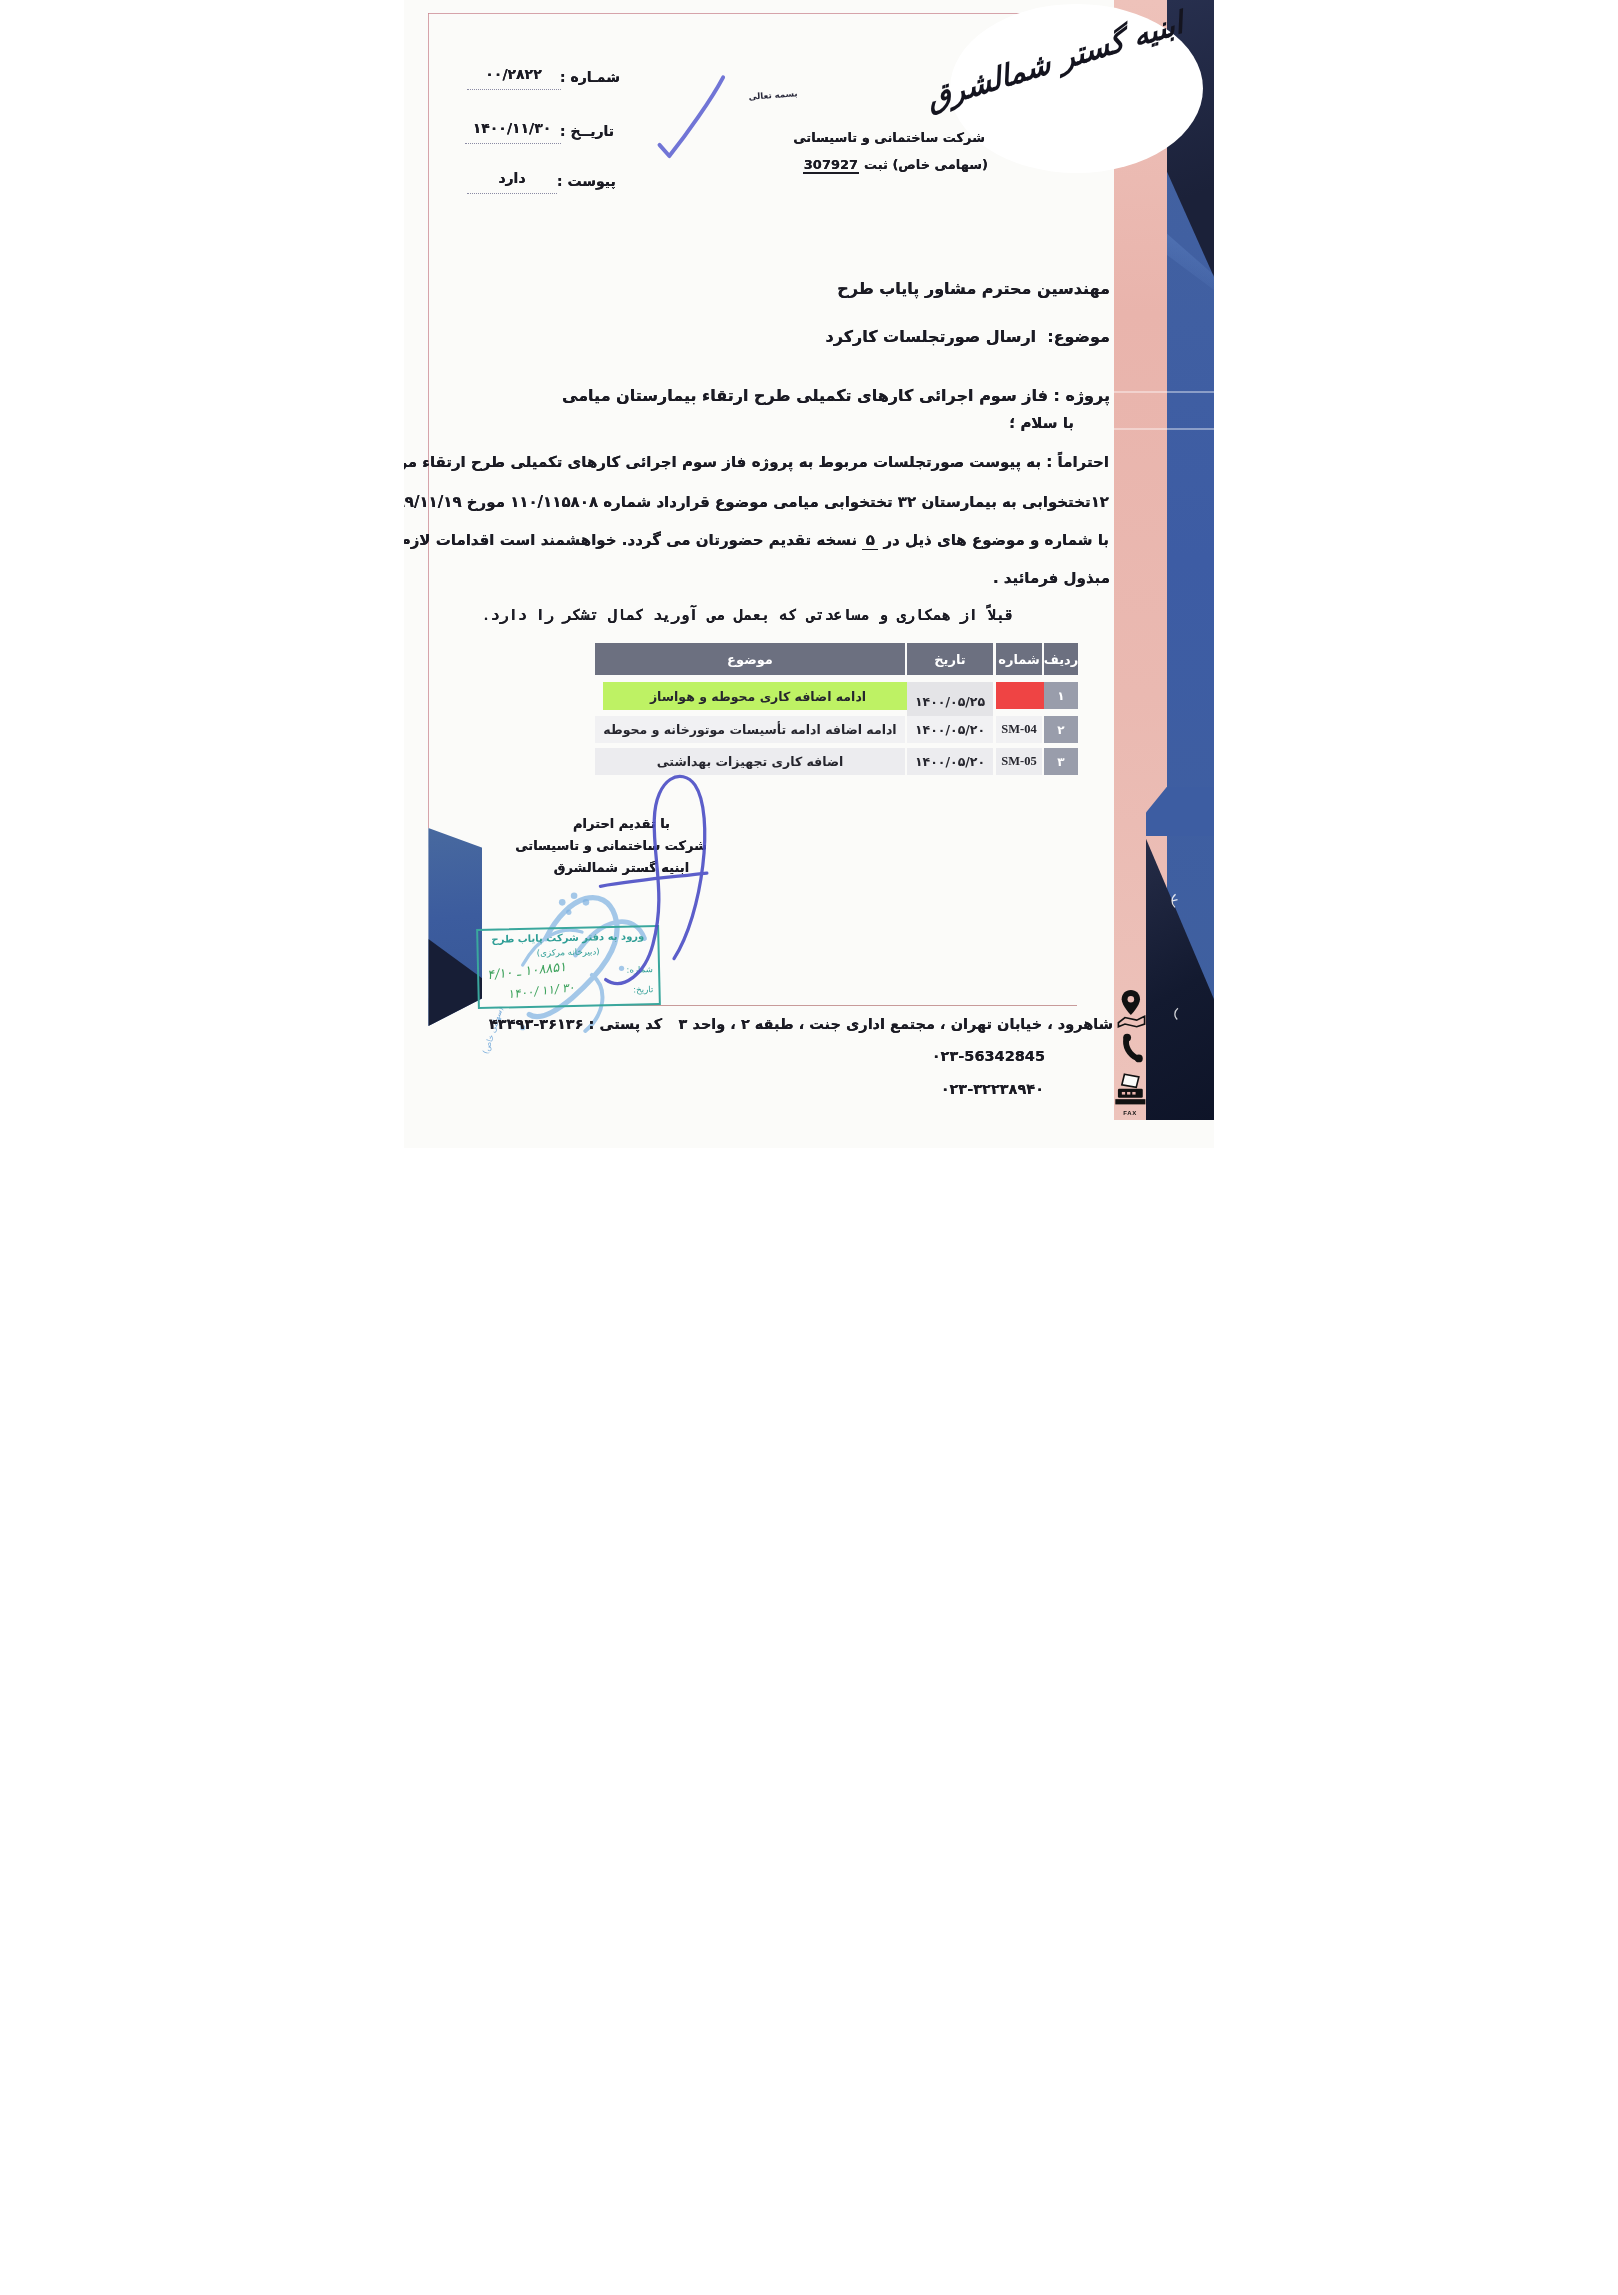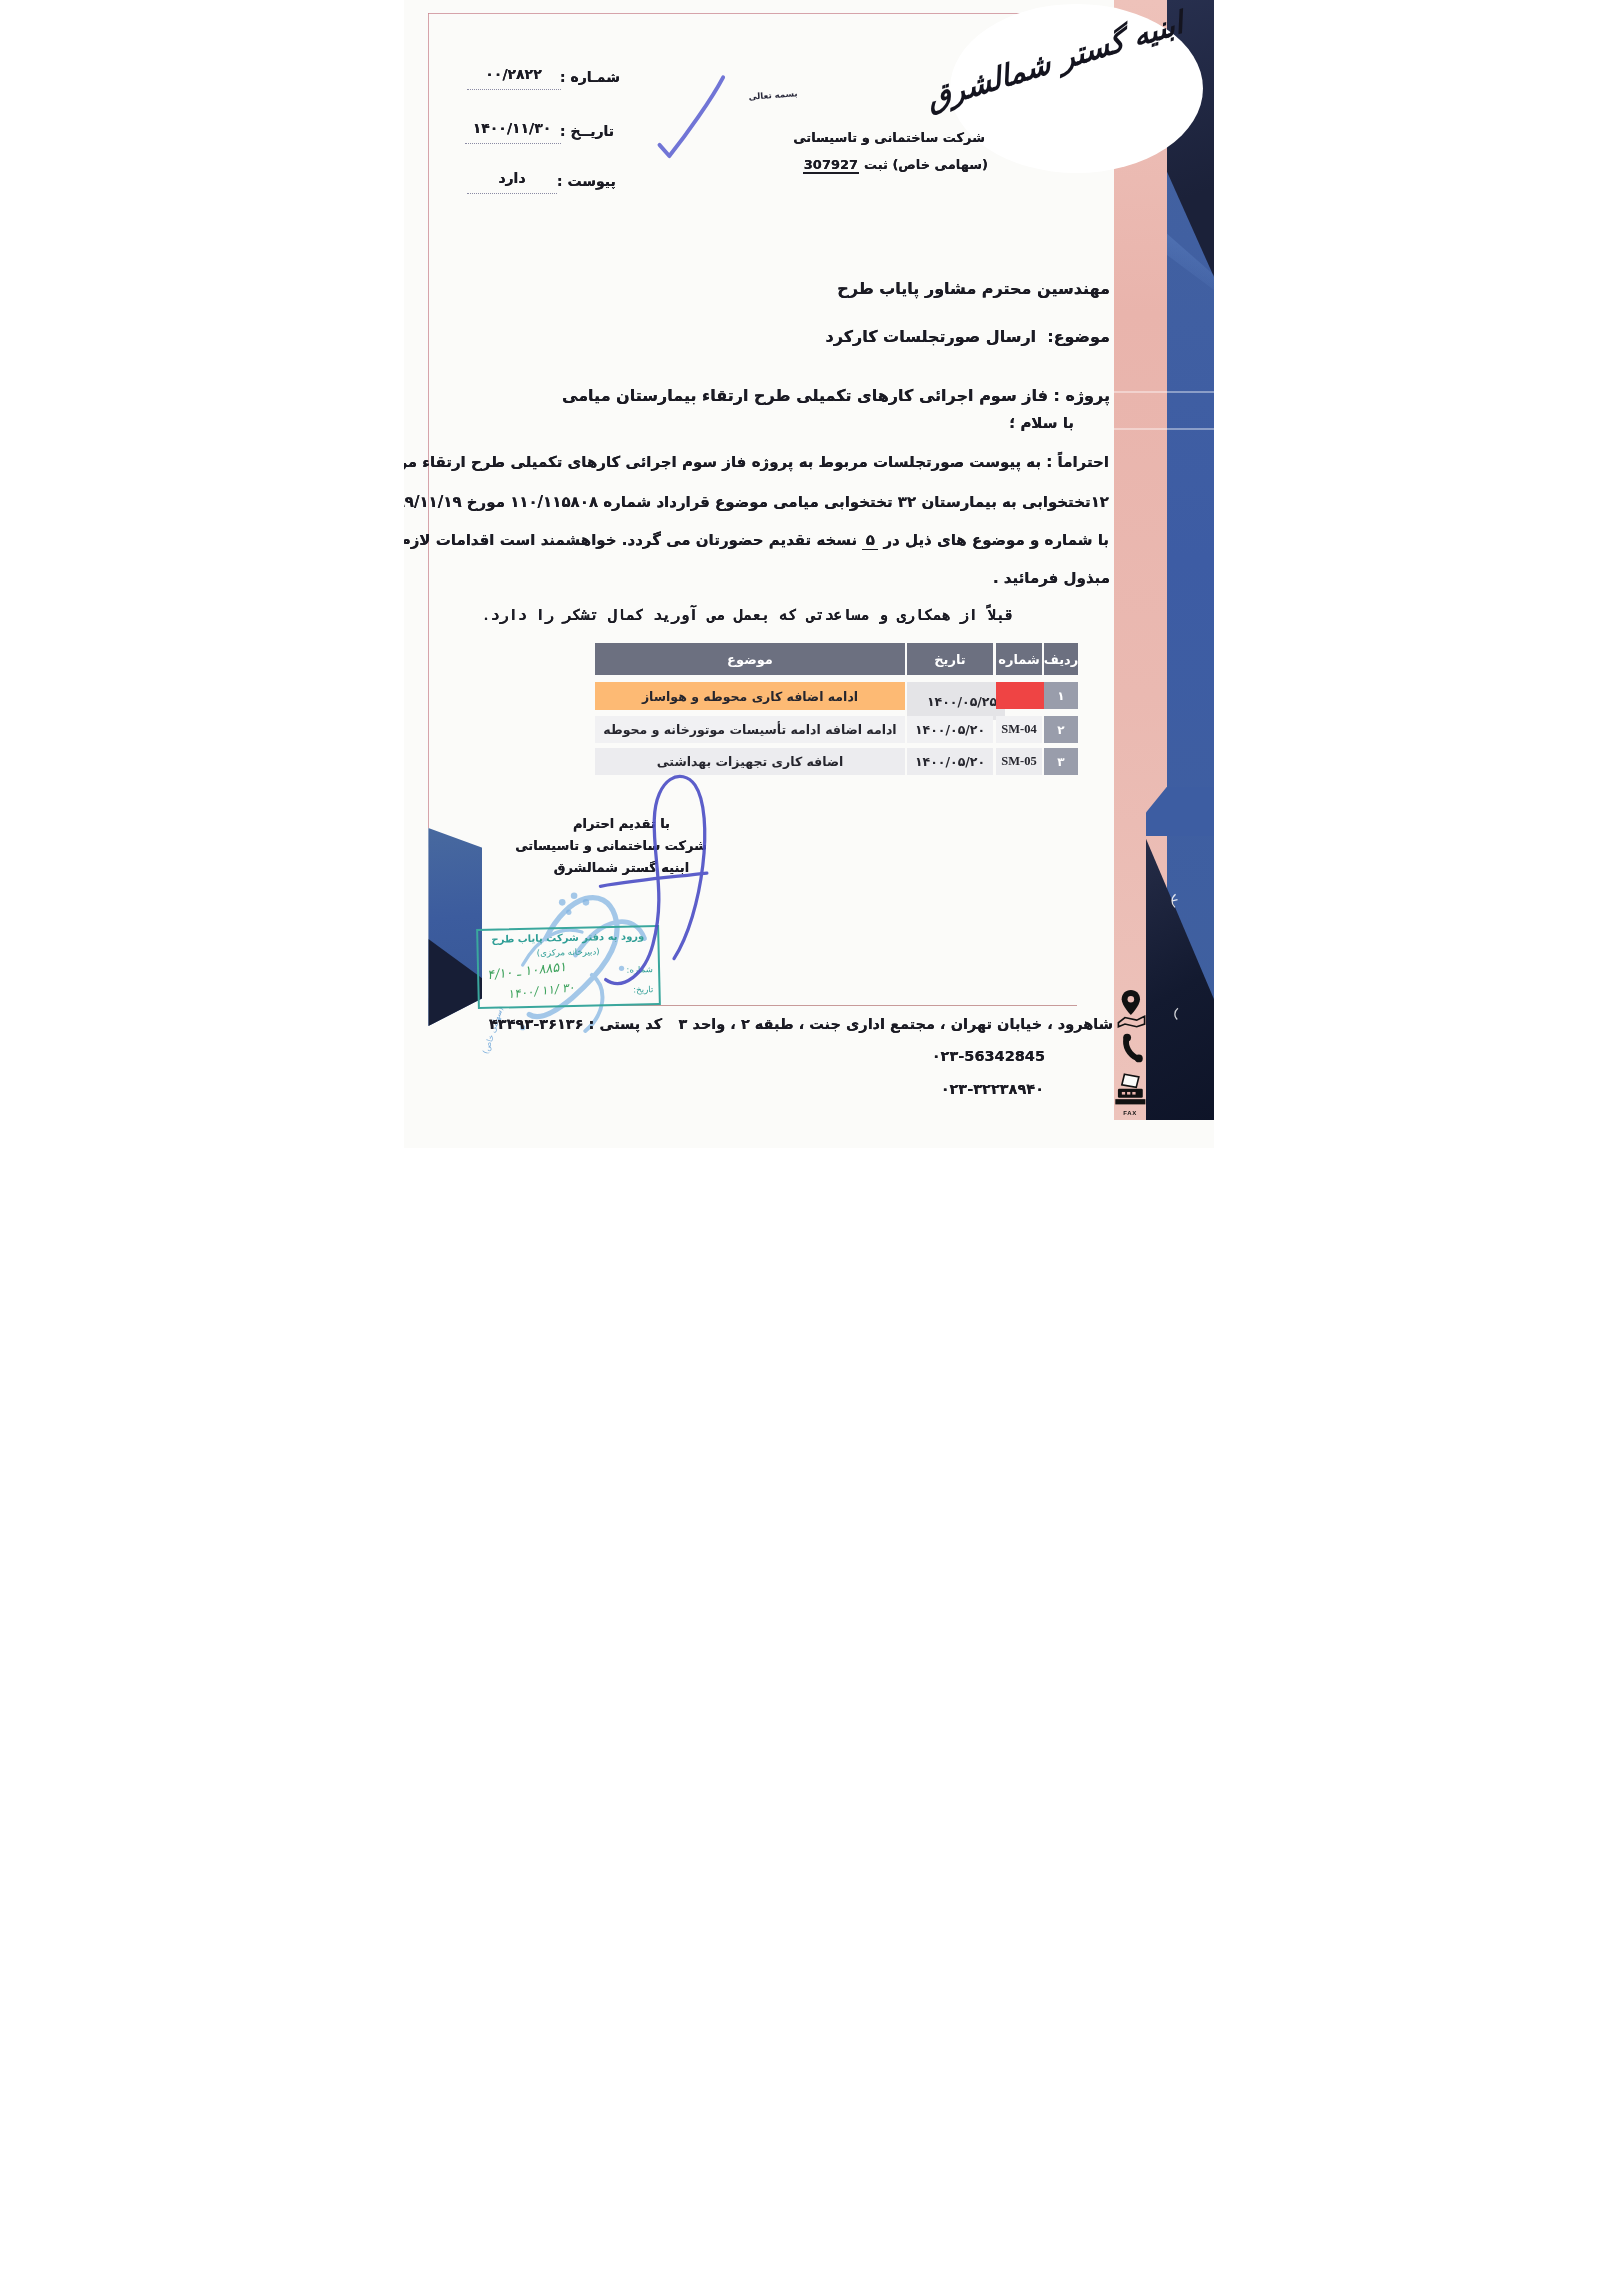--- a/index.html
+++ b/index.html
@@ -165,22 +165,22 @@
     <span>نسخه  تقدیم حضورتان می گردد. خواهشمند است اقدامات لازم</span>
   </div>
   <div class="abs b ink" style="right:104px;top:569px;font-size:15px;z-index:4;">مبذول فرمائید .</div>
   <div class="abs b ink" style="right:200px;top:606px;font-size:15px;z-index:4;font-family:Liberation Mono, monospace;">قبلاً از همکاری و مساعدتی که بعمل می آورید کمال تشکر را دارد.</div>
 
   <div class="cell th" style="left:191px;top:643px;width:310px;height:32px;">موضوع</div>
   <div class="cell th" style="left:503px;top:643px;width:86px;height:32px;">تاریخ</div>
   <div class="cell th" style="left:592px;top:643px;width:46px;height:32px;">شماره</div>
   <div class="cell th" style="left:640px;top:643px;width:34px;height:32px;">ردیف</div>
 
-  <div class="cell td" style="left:191px;top:682px;width:310px;height:28px;background:#fdba74;">ادامه اضافه کاری محوطه و هواساز</div>
-  <div class="cell td" style="left:503px;top:682px;width:86px;height:38px;background:#e4e4e7;padding-left:12px;">۱۴۰۰/۰۵/۲۵</div>
+  <div class="cell td" style="left:199px;top:682px;width:310px;height:28px;background:#bef264;">ادامه اضافه کاری محوطه و هواساز</div>
+  <div class="cell td" style="left:503px;top:682px;width:86px;height:38px;background:#e4e4e7;">۱۴۰۰/۰۵/۲۵</div>
   <div class="cell td code" style="left:592px;top:682px;width:30px;height:27px;background:#ef4444;padding-left:48px;">SA-10</div>
   <div class="cell radif-cell" style="left:640px;top:682px;width:34px;height:27px;">۱</div>
 
   <div class="cell td" style="left:191px;top:716px;width:310px;height:27px;background:#f1f1f3;">ادامه اضافه ادامه تأسیسات موتورخانه و محوطه</div>
   <div class="cell td" style="left:503px;top:716px;width:86px;height:27px;background:#f1f1f3;">۱۴۰۰/۰۵/۲۰</div>
   <div class="cell td code" style="left:592px;top:716px;width:46px;height:27px;background:#f1f1f3;">SM-04</div>
   <div class="cell radif-cell" style="left:640px;top:716px;width:34px;height:27px;">۲</div>
 
   <div class="cell td" style="left:191px;top:748px;width:310px;height:27px;background:#ececef;">اضافه کاری تجهیزات بهداشتی</div>
   <div class="cell td" style="left:503px;top:748px;width:86px;height:27px;background:#ececef;">۱۴۰۰/۰۵/۲۰</div>

